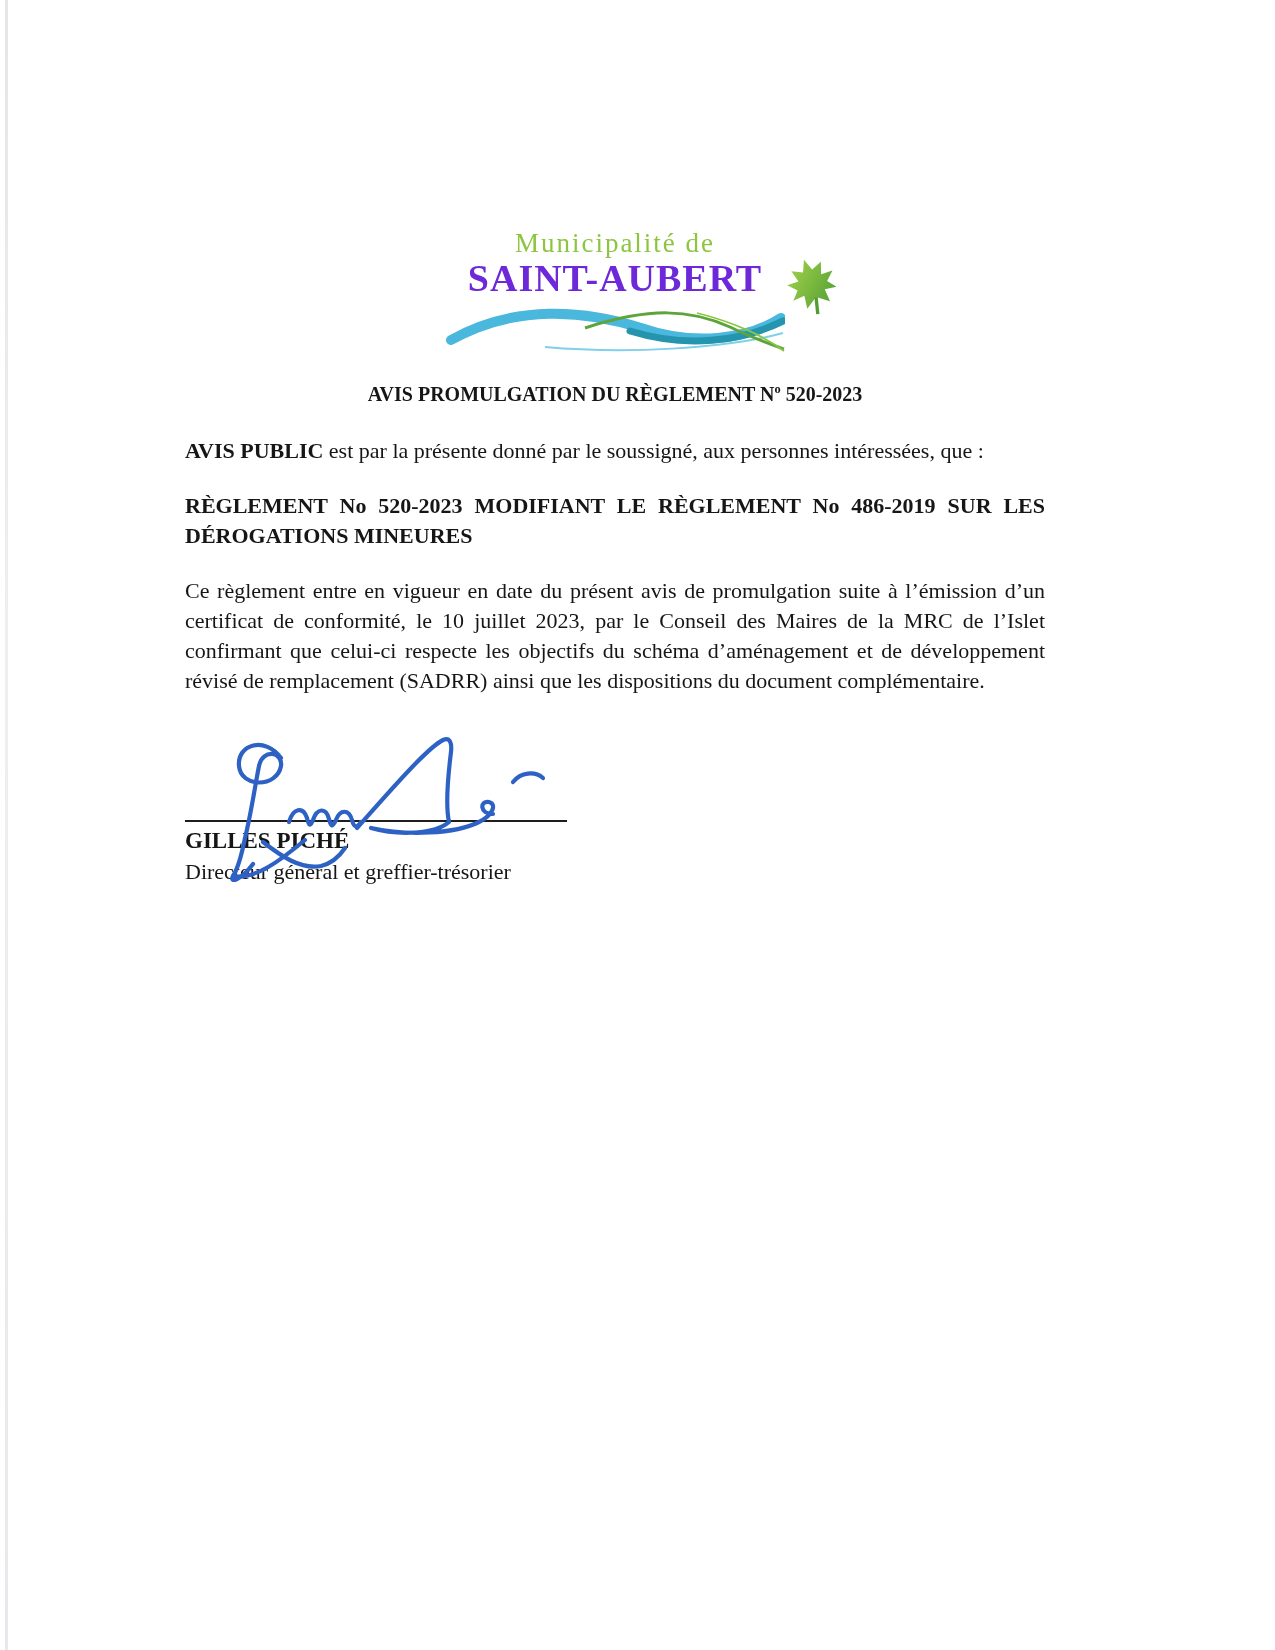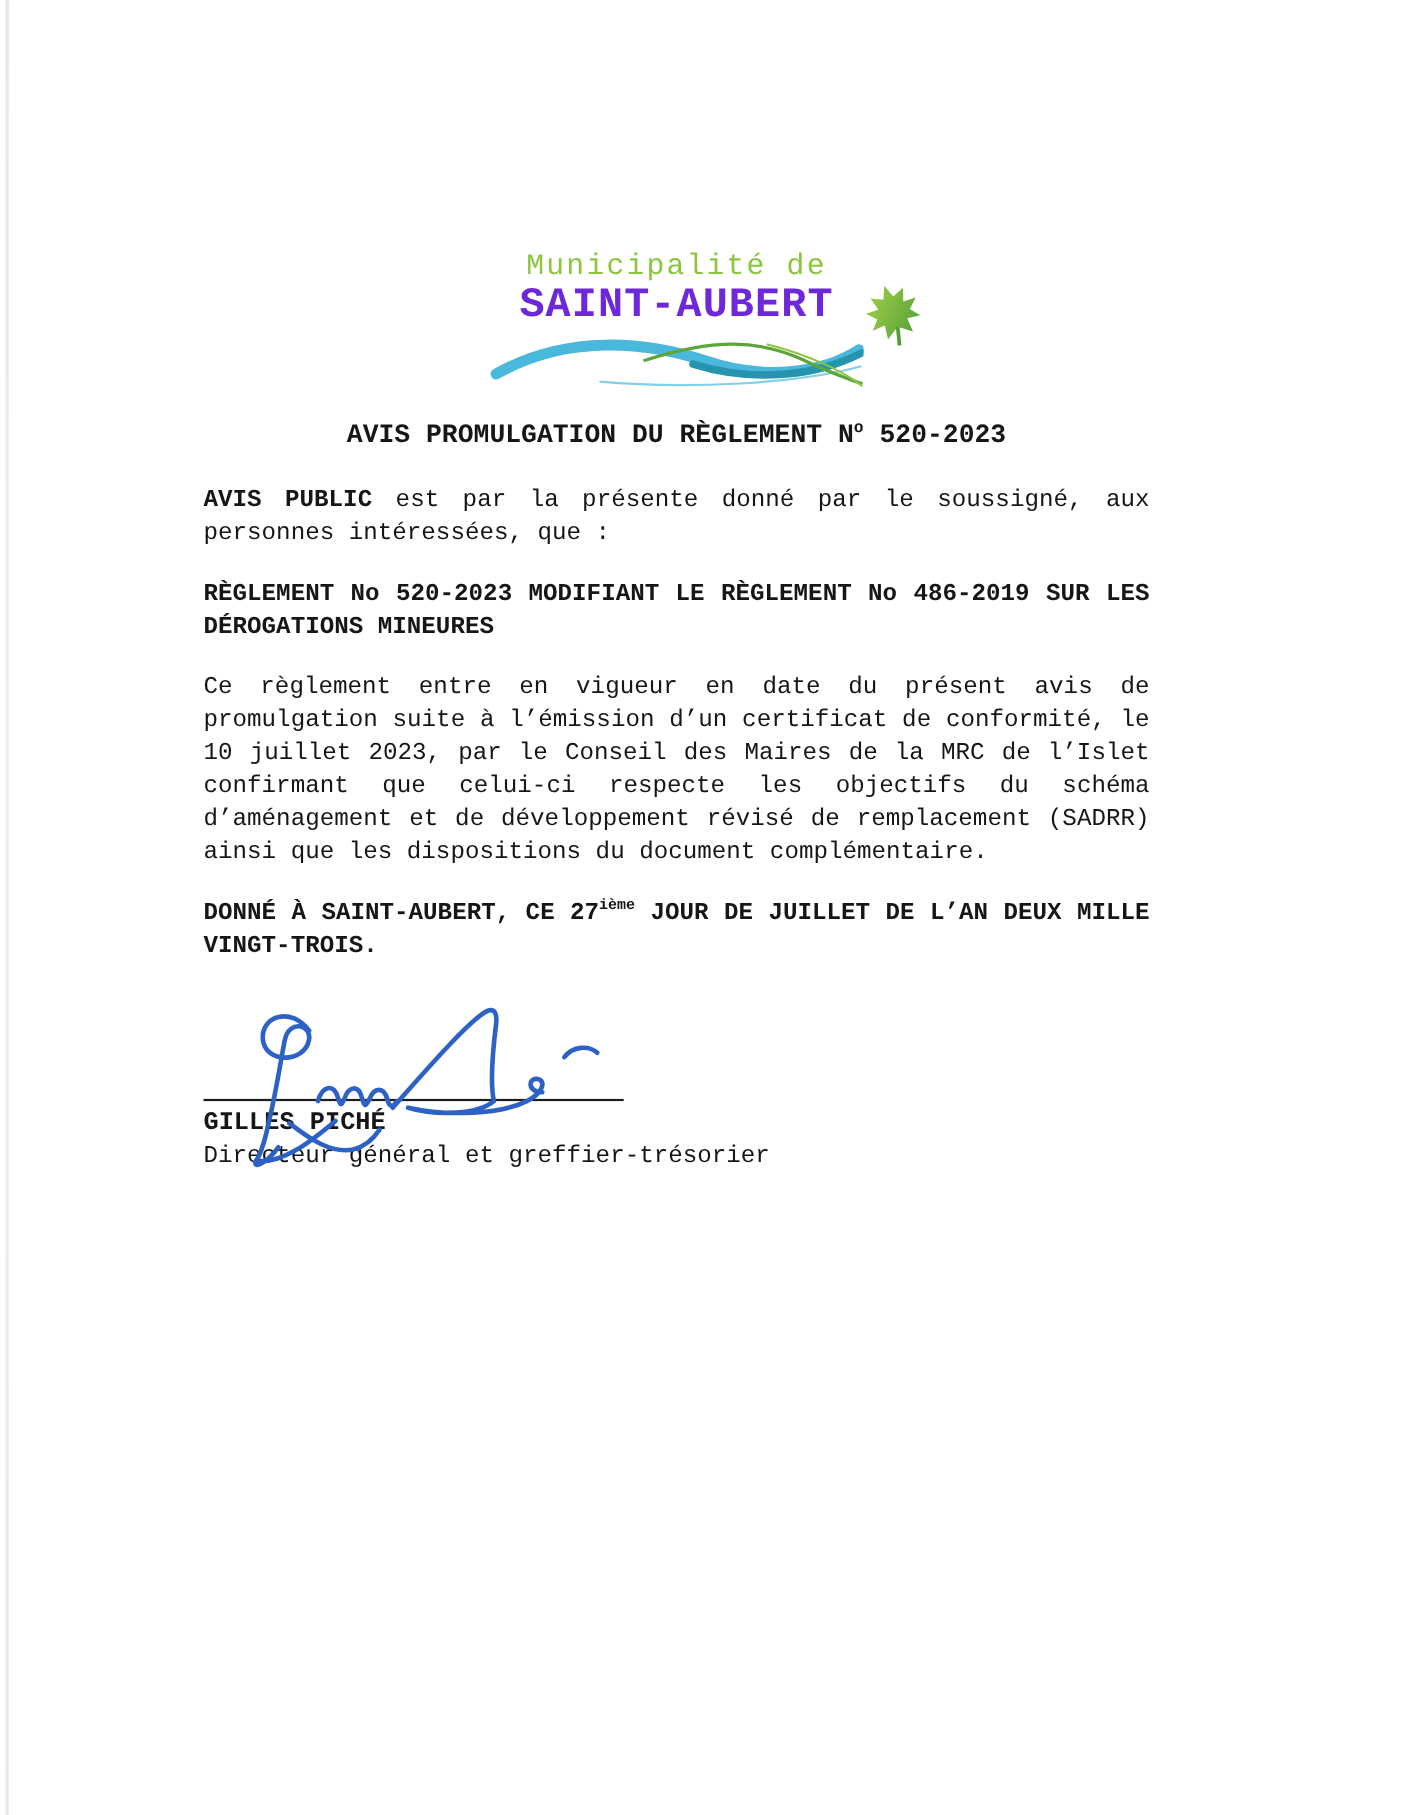--- a/index.html
+++ b/index.html
@@ -1,20 +1,20 @@
 <!DOCTYPE html>
 <html><head>
 <meta charset="utf-8">
 <style>
   html,body{margin:0;padding:0;background:#ffffff;}
   .page{
     position:relative;
     width:1066px;height:1650px;
     background:#ffffff;
-    font-family:Liberation Mono, monospace;
+    font-family:Liberation Serif, serif;
     color:#161616;
     overflow:hidden;
   }
   .scan-edge{
     position:absolute;left:5px;top:0;width:3px;height:1650px;
     background:linear-gradient(to bottom,#e3e3e6,#ededef 40%,#e6e6ea);
     opacity:.9;
   }
   .content{
     position:absolute;left:185px;top:0;width:860px;
@@ -43,21 +43,21 @@
   .leaf{position:absolute;right:-46px;top:28px;}
   
   .doc-title{
     margin:32px 0 0 0;
     font-size:23px;
     font-weight:bold;
     text-align:center;
   }
   .doc-subtitle{
     margin:31px 0 0 0;
-    font-size:24px;
+    font-size:20px;
     font-weight:bold;
     text-align:center;
   }
   sup{font-size:62%;vertical-align:super;line-height:0;}
   
   .body-par{
     margin:0 0 0 0;
     padding-top:25px;
     font-size:22px;
     line-height:30px;
@@ -121,21 +121,20 @@
 
     <h2 class="doc-subtitle"><span>AVIS PROMULGATION DU RÈGLEMENT N</span><sup>o</sup><span> 520-2023</span></h2>
 
     <p class="body-par" style="padding-top:30px"><strong>AVIS PUBLIC</strong><span> est par la présente donné par le soussigné, aux personnes intéressées, que :</span></p>
 
 
     <p class="body-par bold">RÈGLEMENT No 520-2023 MODIFIANT LE RÈGLEMENT No 486-2019 SUR LES DÉROGATIONS MINEURES</p>
 
     <p class="body-par">Ce règlement entre en vigueur en date du présent avis de promulgation suite à l’émission d’un certificat de conformité, le 10 juillet 2023, par le Conseil des Maires de la MRC de l’Islet confirmant que celui-ci respecte les objectifs du schéma d’aménagement et de développement révisé de remplacement (SADRR) ainsi que les dispositions du document complémentaire.</p>
 
-    <p class="body-par bold"><span>DONNÉ À SAINT-AUBERT, CE 27</span><sup>ième</sup><span> JOUR DE JUILLET DE L’AN DEUX MILLE VINGT-TROIS.</span></p>
 
     <div class="sig-block">
       <svg class="sig" width="420" height="160" viewBox="0 0 420 160">
         <g fill="none" stroke="#2d62c4" stroke-width="4.2" stroke-linecap="round" stroke-linejoin="round">
 
           <path d="M 88,28 C 72,6 44,14 46,36 C 48,58 84,58 88,36 C 90,22 70,18 66,36 C 62,56 58,84 52,108 C 48,128 44,140 40,146 C 36,154 48,150 60,134"></path>
 
           <path d="M 40,146 C 62,150 88,130 112,110 M 70,112 C 88,126 108,140 128,136 C 140,133 148,124 152,118"></path>
 
           <path d="M 96,92 C 100,78 110,76 114,88 C 116,96 117,97 120,90 C 124,78 133,77 136,89 C 138,97 139,98 143,90 C 147,79 156,79 159,90 C 161,98 164,98 168,92"></path>

